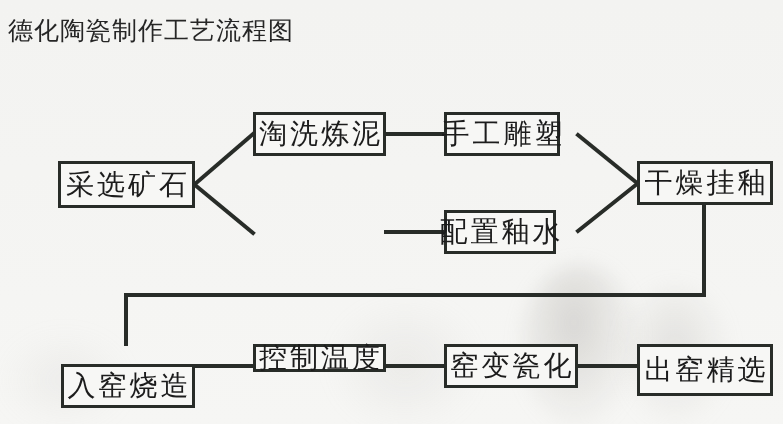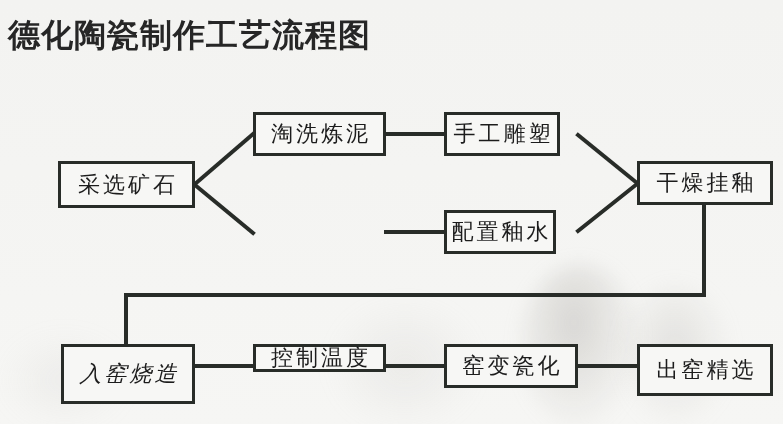--- a/index.html
+++ b/index.html
@@ -41,22 +41,22 @@
   }
   .ghost-d {
     left: 0px; top: 330px; width: 130px; height: 100px;
     background: radial-gradient(ellipse at 50% 50%, rgba(175,172,167,0.12) 0%, rgba(205,203,199,0.04) 55%, rgba(220,218,215,0.0) 80%);
   }
 
   #title {
     position: absolute;
     left: 8px;
     top: 14px;
-    font-size: 32px;
-    font-weight: bold;
+    font-size: 25px;
+    font-weight: normal;
     letter-spacing: 1px;
     color: #262626;
     white-space: nowrap;
   }
 
   
   #links {
     position: absolute;
     left: 0; top: 0;
     width: 783px;
@@ -65,21 +65,21 @@
 
   .node {
     position: absolute;
     box-sizing: border-box;
     border: 3px solid #282c28;
     background: #f7f7f5;
     display: flex;
     align-items: center;
     justify-content: center;
     color: #1c1c1c;
-    font-size: 22px;
+    font-size: 28px;
     letter-spacing: 3px;
     text-indent: 3px;
     white-space: nowrap;
     font-family: "DejaVu Sans", "Liberation Sans", sans-serif;
   }
 </style>
 </head>
 <body>
 
 <div id="canvas" style="background-color: rgb(244, 244, 242);">
@@ -114,18 +114,18 @@
 
       <line x1="578" y1="366" x2="637" y2="366"></line>
     </g>
   </svg>
 
   <div class="node" style="left: 58px; top: 161px; width: 137px; height: 47px; border-color: rgb(40, 44, 40); background-color: rgb(247, 247, 245);">采选矿石</div>
   <div class="node" style="left: 253px; top: 112px; width: 133px; height: 44px; border-color: rgb(40, 44, 40); background-color: rgb(247, 247, 245);">淘洗炼泥</div>
   <div class="node" style="left: 444px; top: 112px; width: 116px; height: 44px; border-color: rgb(40, 44, 40); background-color: rgb(247, 247, 245);">手工雕塑</div>
   <div class="node" style="left: 444px; top: 210px; width: 112px; height: 44px; border-color: rgb(40, 44, 40); background-color: rgb(247, 247, 245);">配置釉水</div>
   <div class="node" style="left: 637px; top: 161px; width: 136px; height: 44px; border-color: rgb(40, 44, 40); background-color: rgb(247, 247, 245); text-align: center;">干燥挂釉</div>
-  <div class="node" style="left: 61px; top: 344px; width: 134px; height: 60px; border-color: rgb(40, 44, 40); background-color: rgb(247, 247, 245); font-style: italic;">入窑烧造</div>
+  <div class="node" style="left: 61px; top: 364px; width: 134px; height: 44px; border-color: rgb(40, 44, 40); background-color: rgb(247, 247, 245);">入窑烧造</div>
   <div class="node" style="left: 253px; top: 344px; width: 133px; height: 28px; border-color: rgb(40, 44, 40); background-color: rgb(247, 247, 245);">控制温度</div>
   <div class="node" style="left: 444px; top: 344px; width: 134px; height: 44px; border-color: rgb(40, 44, 40); background-color: rgb(247, 247, 245);">窑变瓷化</div>
   <div class="node" style="left: 637px; top: 344px; width: 136px; height: 52px; border-color: rgb(40, 44, 40); background-color: rgb(247, 247, 245);">出窑精选</div>
 
 </div>
 
 </body></html>

